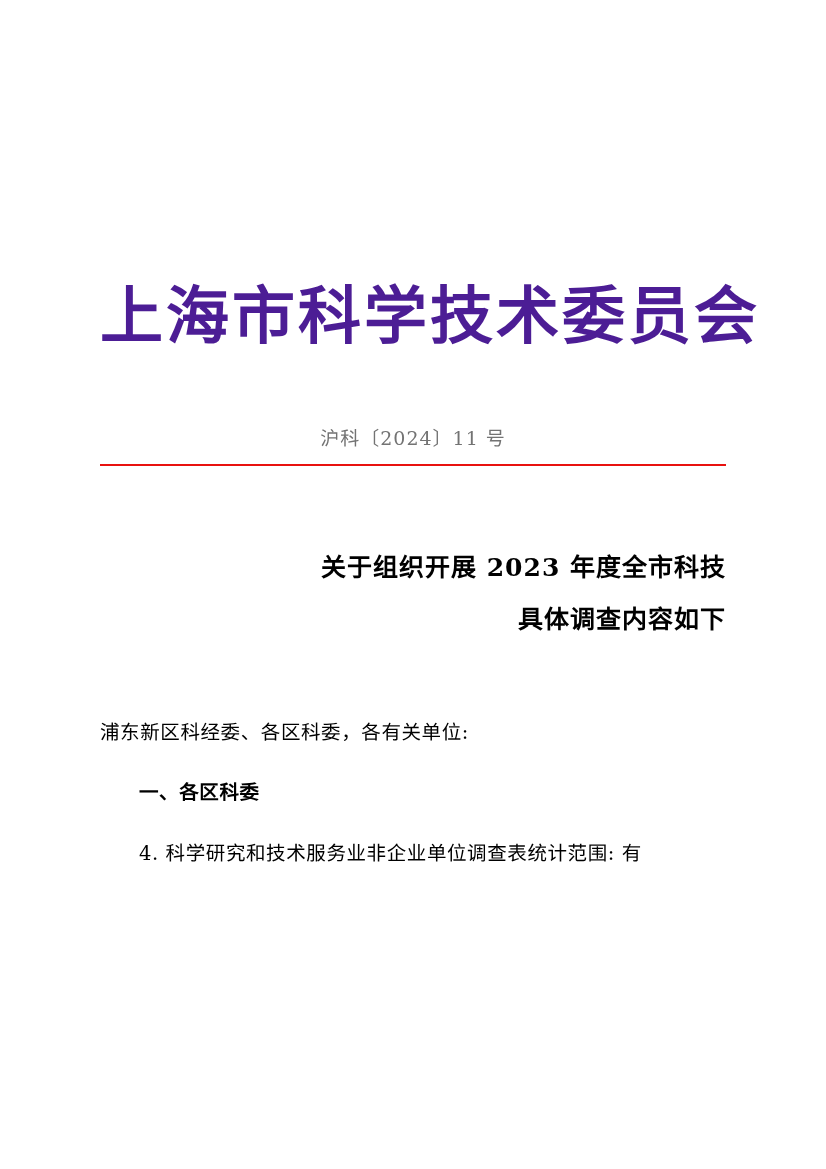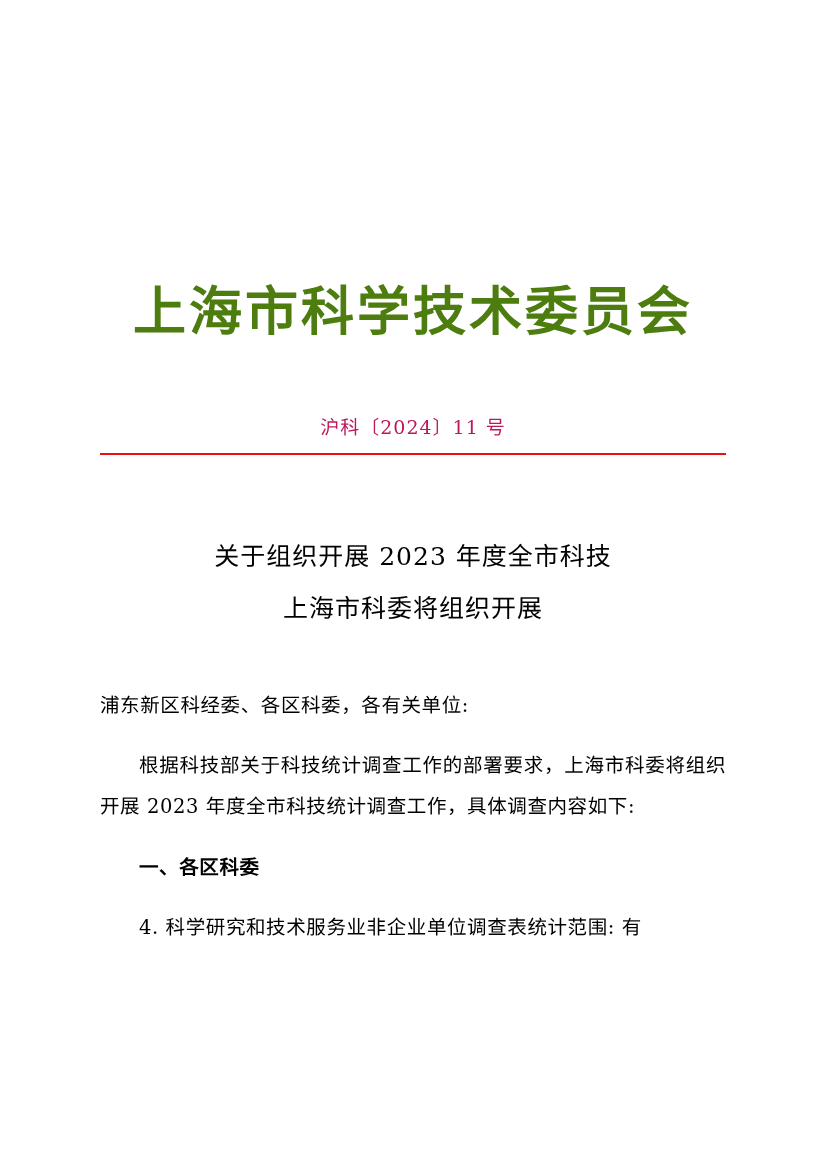--- a/index.html
+++ b/index.html
@@ -23,62 +23,62 @@
     box-sizing: border-box;
     padding: 0 100px;
   }
 
   
   .masthead {
     margin-top: 282px;
     text-align: center;
   }
   .masthead-title {
-    color: #4d7c0f;
+    color: #4c1d95;
     font-family: "DejaVu Serif", "Liberation Serif", serif;
     font-weight: bold;
-    font-size: 53px;
+    font-size: 63px;
     letter-spacing: 3px;
     line-height: 1.1;
     white-space: nowrap;
   }
 
   .doc-number {
     margin-top: 72px;
     text-align: center;
     font-size: 19px;
     letter-spacing: 1px;
-    color: #be185d;
+    color: #737373;
   }
 
   .red-rule {
     margin-top: 14px;
     height: 2px;
     background: #e8110f;
     width: 626px;
     margin-left: auto;
     margin-right: auto;
   }
 
   
   .doc-title {
     margin-top: 76px;
-    text-align: center;
-    font-weight: normal;
+    text-align: right;
+    font-weight: bold;
     font-size: 25px;
     line-height: 2.05;
     letter-spacing: 1px;
   }
   .doc-title .line {
     display: block;
   }
 
   
   .body-text {
-    margin-top: 52px;
+    margin-top: 68px;
     font-size: 19.5px;
     line-height: 2.1;
     letter-spacing: 0.6px;
     text-align: justify;
   }
   .p-flush {
     text-indent: 0;
   }
   .p-indent {
     text-indent: 2em;
@@ -96,23 +96,22 @@
   <div class="masthead">
     <div class="masthead-title">上海市科学技术委员会</div>
   </div>
 
   <div class="doc-number">沪科〔2024〕11 号</div>
 
   <div class="red-rule"></div>
 
   <div class="doc-title">
     <span class="line">关于组织开展 2023 年度全市科技</span>
-    <span class="line">上海市科委将组织开展</span>
+    <span class="line">具体调查内容如下</span>
   </div>
 
   <div class="body-text">
     <p class="p-flush">浦东新区科经委、各区科委，各有关单位:</p>
-    <p class="p-indent">根据科技部关于科技统计调查工作的部署要求，上海市科委将组织开展 2023 年度全市科技统计调查工作，具体调查内容如下:</p>
     <p class="p-bold">一、各区科委</p>
     <p class="p-indent">4. 科学研究和技术服务业非企业单位调查表统计范围: 有</p>
   </div>
 
 </div>
 
 </body></html>

